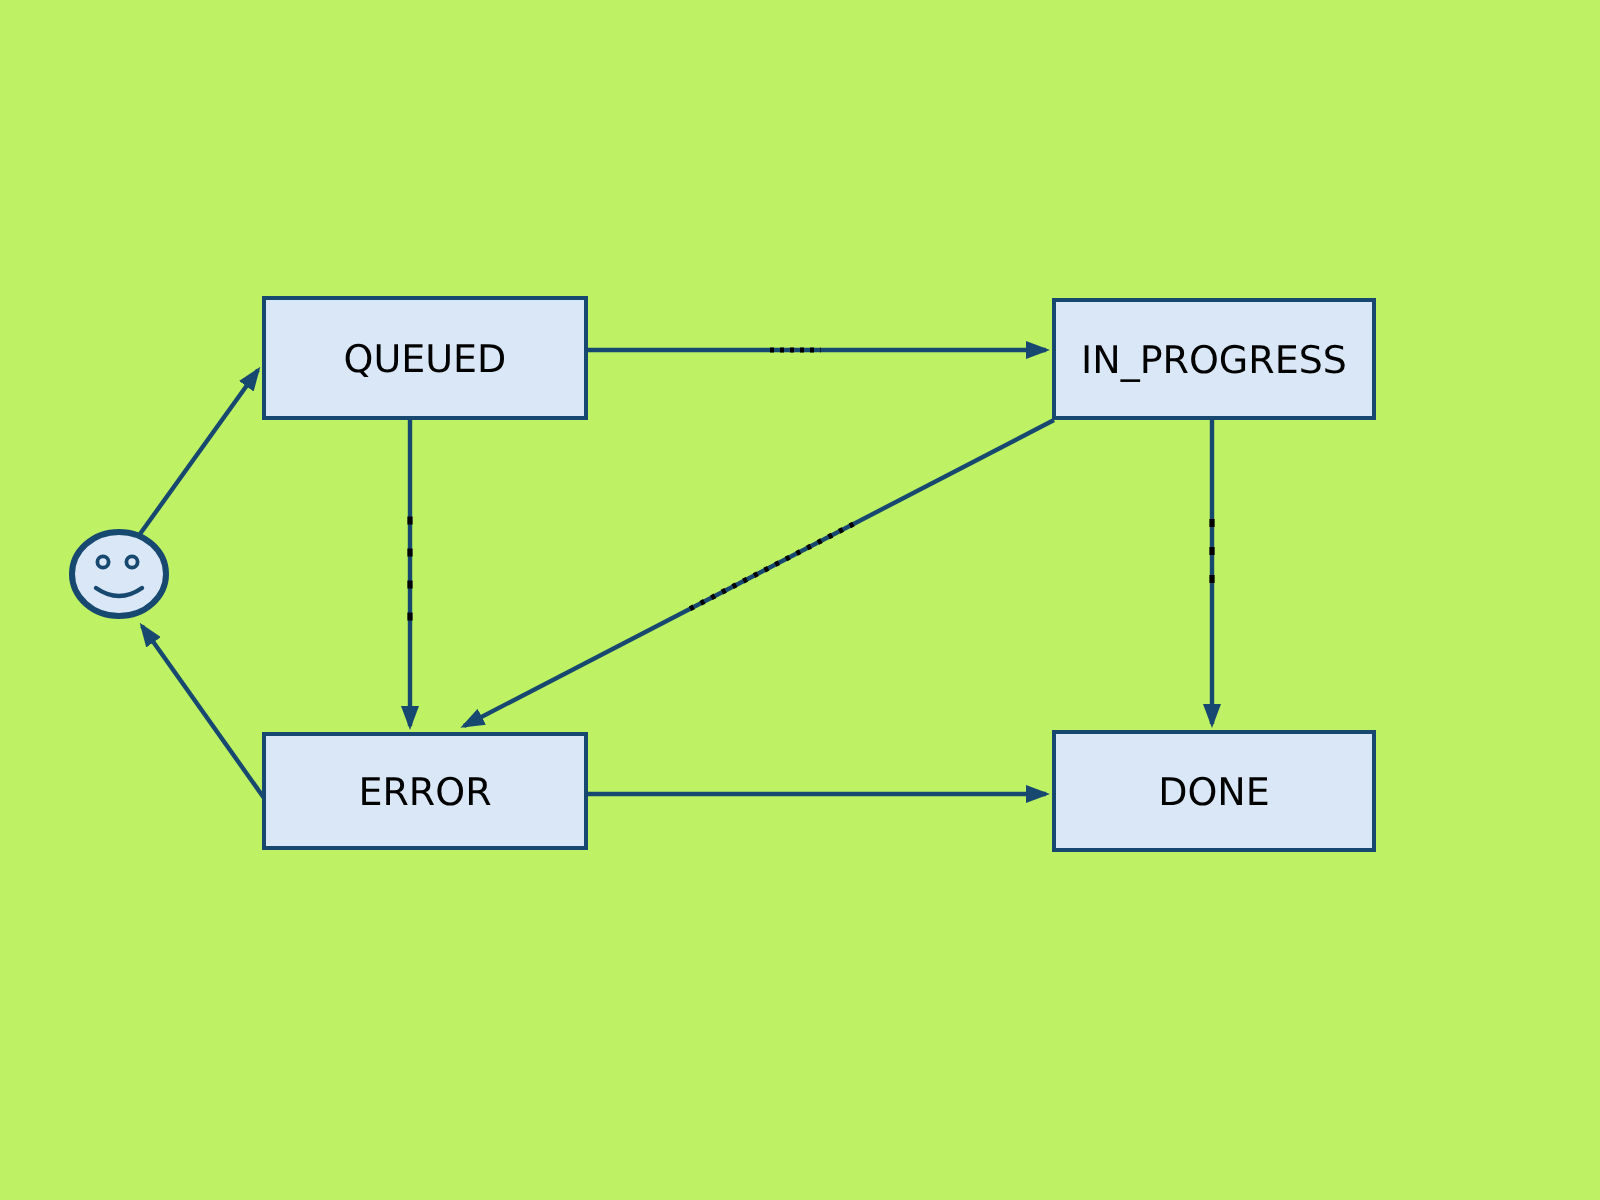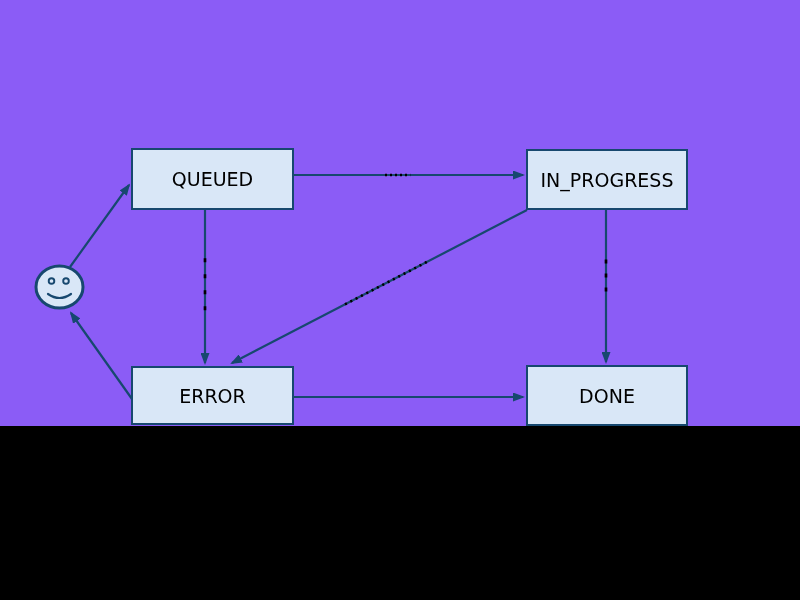--- a/index.html
+++ b/index.html
@@ -7,22 +7,22 @@
     padding: 0;
     background: #000000;
     width: 800px;
     height: 600px;
     overflow: hidden;
     font-family: "DejaVu Sans", "Liberation Sans", sans-serif;
   }
   #stage {
     position: relative;
     width: 800px;
-    height: 426px;
-    background: #8b5cf6;
+    height: 600px;
+    background: #bef264;
   }
   svg { display: block; }
   text.node-label {
     font-family: "DejaVu Sans", "Liberation Sans", sans-serif;
     font-size: 19px;
     fill: #000000;
   }
 </style>
 </head>
 <body>

